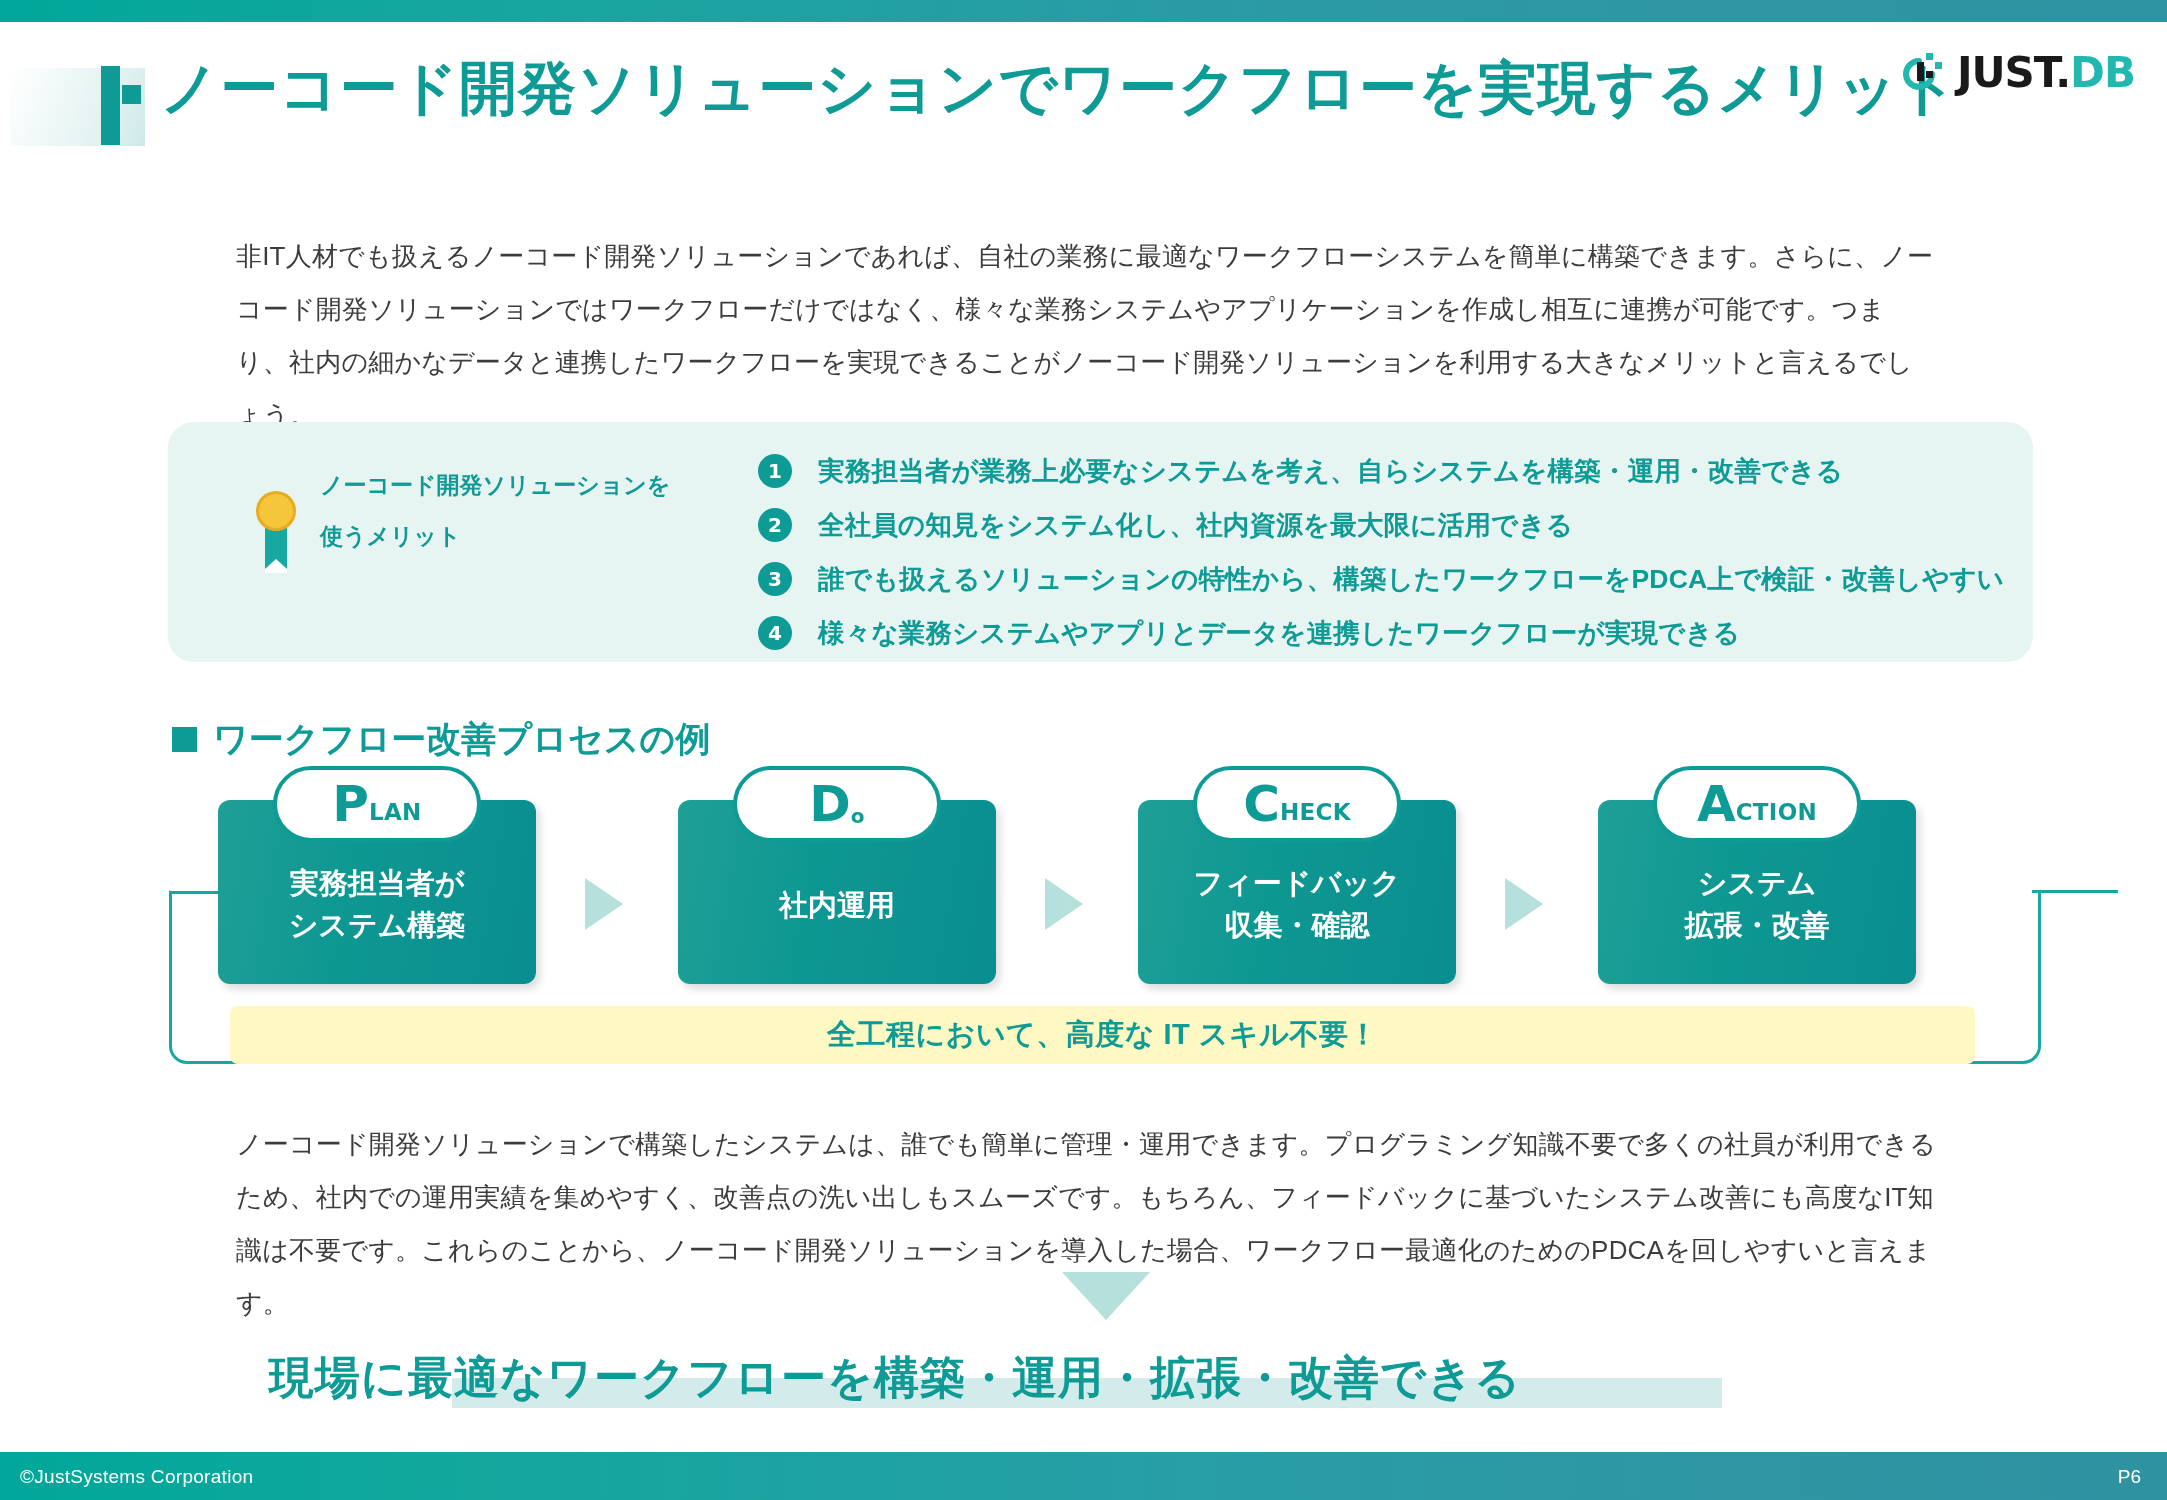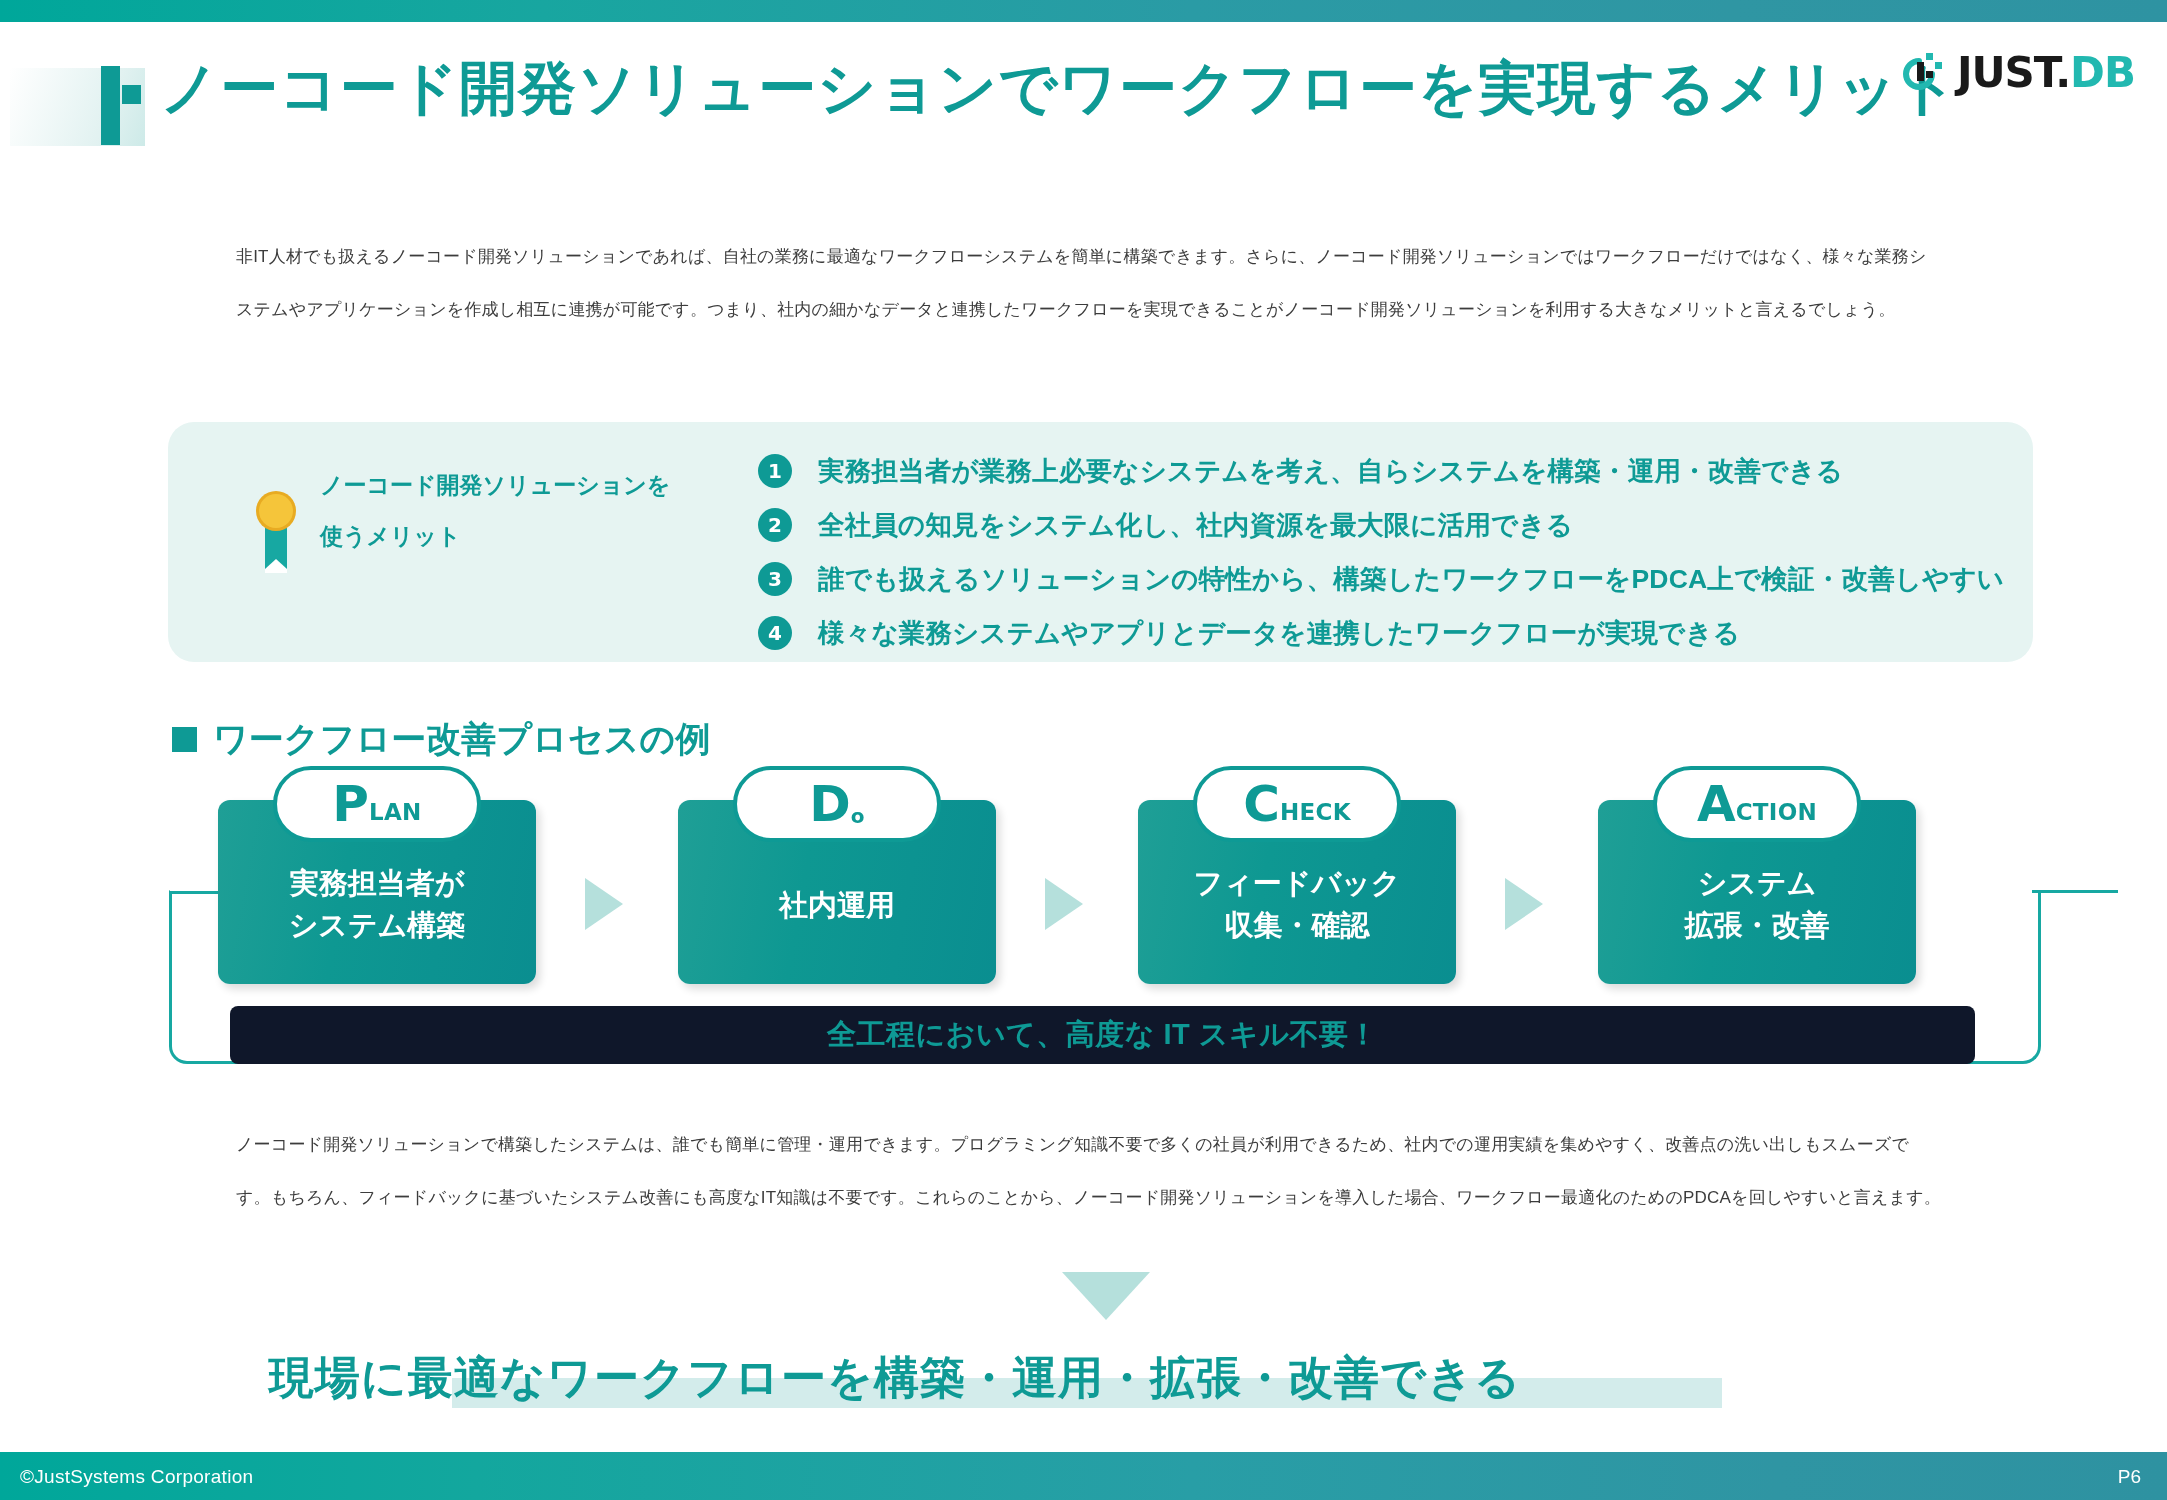--- a/index.html
+++ b/index.html
@@ -88,21 +88,21 @@
     letter-spacing: -1px;
     font-family: "DejaVu Sans", "Liberation Sans", sans-serif;
   }
   .logo-text .blk { color: #1a1a1a; }
   .logo-text .tel { color: #22b8b0; }
 
   
   .para {
     position: absolute;
     color: #3c3c3c;
-    font-size: 17px;
+    font-size: 26px;
     line-height: 53px;
     letter-spacing: .2px;
   }
   #intro-para { left: 236px; top: 230px; width: 1700px; }
   #body-para  { left: 236px; top: 1118px; width: 1706px; }
 
   
   .merits-card {
     position: absolute;
     left: 168px; top: 422px;
@@ -263,21 +263,21 @@
     width: 0; height: 0;
     border-left: 38px solid #b5e0dc;
     border-top: 26px solid transparent;
     border-bottom: 26px solid transparent;
   }
 
   .skill-band {
     position: absolute;
     left: 70px; top: 216px;
     width: 1745px; height: 58px;
-    background: #0f172a;
+    background: #fef9c3;
     border-radius: 8px;
     display: flex;
     align-items: center;
     justify-content: center;
   }
   .skill-band span {
     color: #0e9a95;
     font-size: 29px;
     font-weight: bold;
     letter-spacing: .5px;

